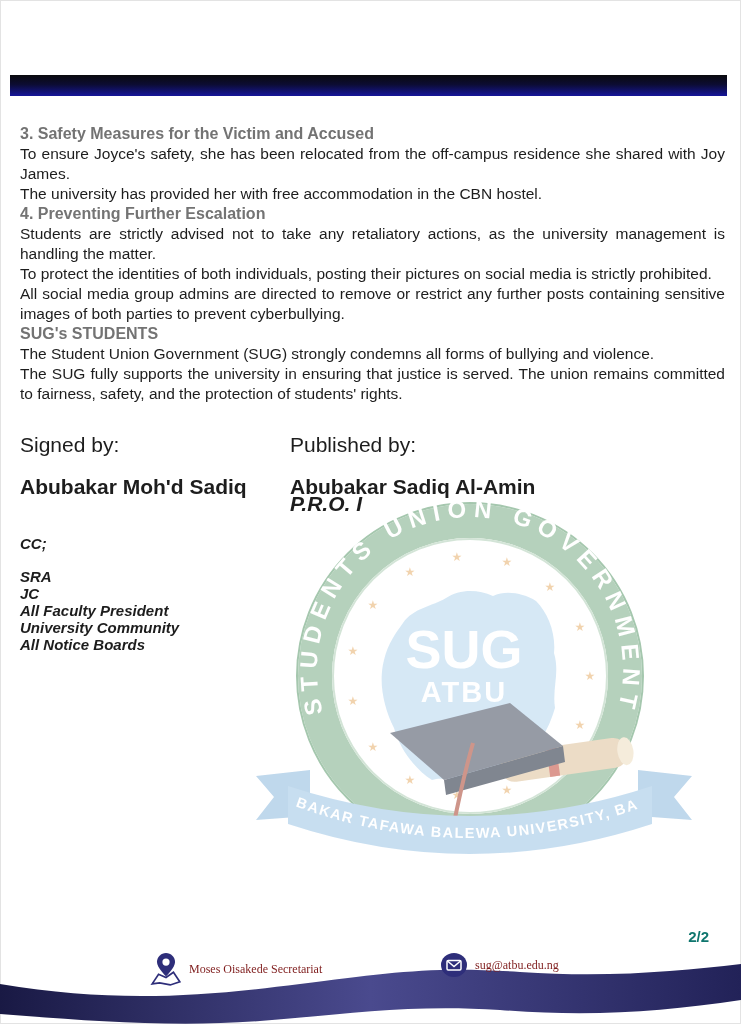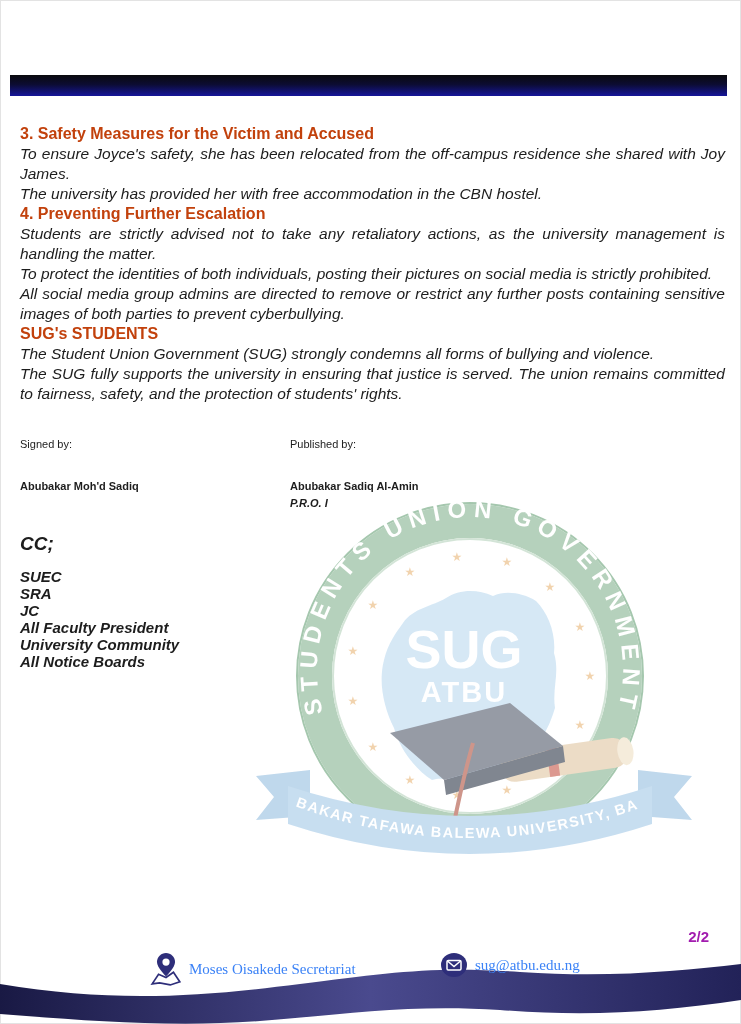--- a/index.html
+++ b/index.html
@@ -10,49 +10,49 @@
   }
   .top-bar{
     position:absolute;left:10px;top:75px;width:717px;height:21px;
     background:linear-gradient(180deg,#0a0a0d 0%,#0c0c33 45%,#16169a 100%);
   }
   .doc-body{
     position:absolute;left:20px;top:124px;width:705px;z-index:2;
     color:#1d1d1d;font-size:15.5px;line-height:20px;
   }
   .doc-body h2{
-    font-size:16px;line-height:20px;margin:0;color:#c2410c;font-weight:bold;
+    font-size:16px;line-height:20px;margin:0;color:#737373;font-weight:bold;
   }
-  .doc-body p{margin:0;text-align:justify;font-style:italic;}
+  .doc-body p{margin:0;text-align:justify;}
   .p-after-h{margin-top:3px;}
   .mt14{margin-top:14px;}
   .h-mt16{margin-top:16px;}
   .mt13{margin-top:13px;}
   .mt11{margin-top:11px;}
   .h-mt12{margin-top:12px;}
   .mt12{margin-top:12px;}
   .sig-block{
-    margin-top:32px;display:flex;font-size:11px;line-height:17.5px;text-align:left;
+    margin-top:32px;display:flex;font-size:21px;line-height:17.5px;text-align:left;
   }
   .sig-col1{width:270px;}
   .sig-col2{width:224px;}
   .sig-col3{flex:1;}
   .sig-name{font-weight:bold;margin-top:24px;}
   .sig-title{font-weight:bold;font-style:italic;}
-  .cc-label{margin-top:21px;font-weight:bold;font-style:italic;font-size:19px;}
+  .cc-label{margin-top:21px;font-weight:bold;font-style:italic;font-size:15px;}
   .cc-list{margin:14px 0 0 0;padding:0;list-style:none;font-weight:bold;font-style:italic;
     font-size:15px;line-height:17px;}
   .watermark{position:absolute;left:248px;top:498px;z-index:1;opacity:.9;}
   .footer-pageno{
     position:absolute;right:32px;top:928px;z-index:2;
-    color:#a21caf;font-weight:bold;font-size:15px;
+    color:#0f766e;font-weight:bold;font-size:15px;
   }
   .footer-item{
     position:absolute;top:952px;z-index:3;display:flex;align-items:center;gap:7px;
-    font-family:"Liberation Serif", serif;font-size:15px;color:#3b82f6;
+    font-family:"Liberation Serif", serif;font-size:12px;color:#7f1d1d;
   }
   .footer-loc{left:150px;}
   .footer-mail{left:440px;justify-content:space-between;}
   .bottom-wave{position:absolute;left:0;bottom:0;width:741px;height:62px;z-index:1;}
 </style>
 </head>
 <body>
 
 <div class="top-bar"></div>
 
@@ -139,21 +139,20 @@
     </div>
     <div class="sig-col3">
       <div>Published by:</div>
       <div class="sig-name">Abubakar Sadiq Al-Amin</div>
       <div class="sig-title">P.R.O. I</div>
     </div>
   </div>
 
   <div class="cc-label">CC;</div>
   <ul class="cc-list">
-    <li>SUEC</li>
     <li>SRA</li>
     <li>JC</li>
     <li>All Faculty President</li>
     <li>University Community</li>
     <li>All Notice Boards</li>
   </ul>
 </div>
 
 <div class="footer-pageno">2/2</div>
 

